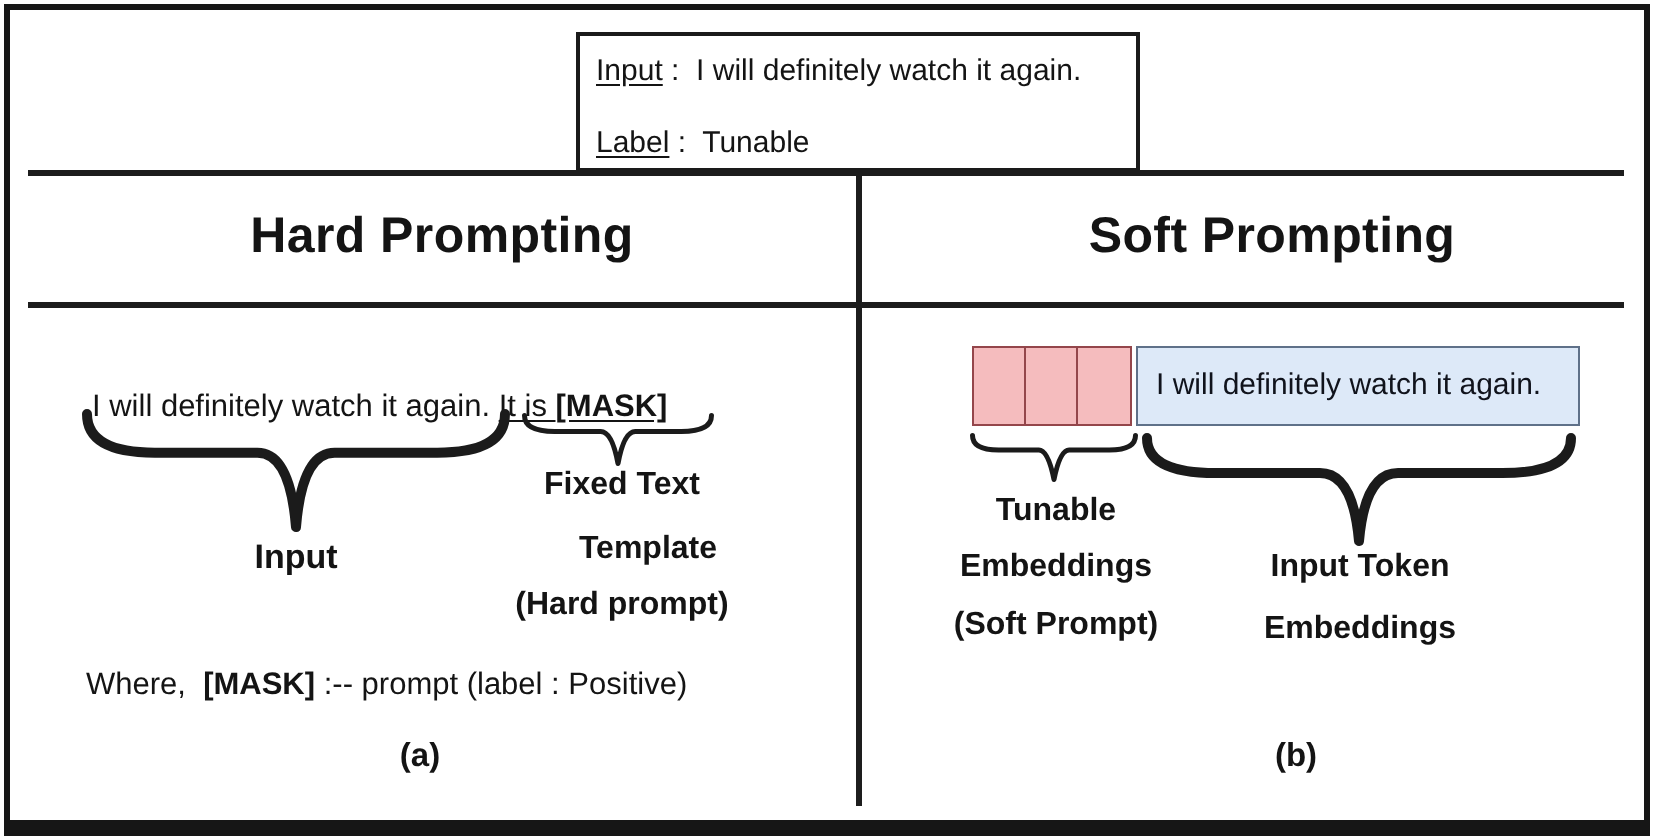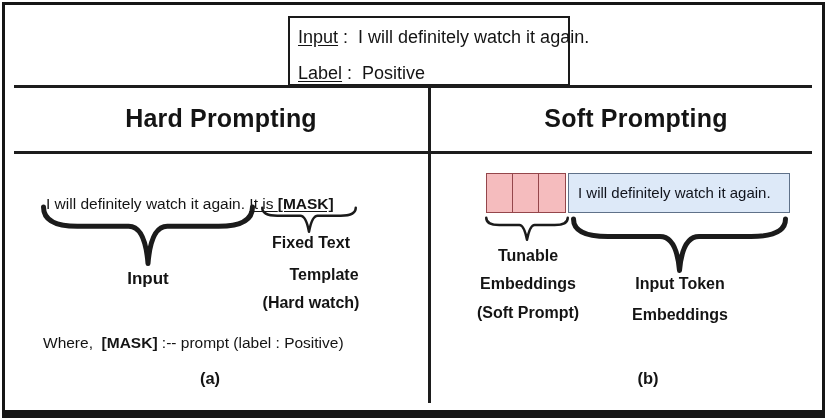--- a/index.html
+++ b/index.html
@@ -9,21 +9,21 @@
     overflow:hidden;
   }
   .frame{position:absolute;left:2px;top:2px;right:3px;bottom:1px;
     border:3px solid #161616;border-bottom-width:8px;pointer-events:none;}
   .abs{position:absolute;white-space:pre;}
   .ctr{text-align:center;}
   .hline{position:absolute;height:3px;background:#1d1d1d;}
   .vline{position:absolute;width:3px;background:#1d1d1d;}
   .header{font-size:25px;font-weight:700;letter-spacing:.2px;}
   .infobox{position:absolute;left:288px;top:16px;width:282px;height:70px;
-    border:2px solid #1a1a1a;box-sizing:border-box;background:#fff;font-size:18px;}
+    border:2px solid #1a1a1a;box-sizing:border-box;background:#fff;font-size:15px;}
   .infobox .row{position:absolute;left:8px;white-space:pre;}
   .u{text-decoration:underline;text-underline-offset:2px;}
   .b{font-weight:700;}
   .sent{font-size:15.5px;}
   .lbl{font-size:16px;font-weight:700;}
   .cap{font-size:16.5px;font-weight:700;}
   .cells{position:absolute;left:486px;top:173px;height:40px;display:flex;}
   .cell{width:27.5px;height:40px;box-sizing:border-box;border:1.5px solid #94464b;
     background:#f5bcbe;margin-left:-1.5px;}
   .cell:first-child{margin-left:0;}
@@ -34,21 +34,21 @@
 </style>
 </head>
 <body>
 
 <div class="canvas">
 
   <div class="frame"></div>
 
   <div class="infobox">
     <div class="row" style="top:9px;"><span class="u">Input</span><span> :  I will definitely watch it again.</span></div>
-    <div class="row" style="top:45px;"><span class="u">Label</span><span> :  Positive</span></div>
+    <div class="row" style="top:45px;"><span class="u">Label</span><span> :  Tunable</span></div>
   </div>
 
   <div class="hline" style="left:14px;top:85px;width:798px;"></div>
   <div class="hline" style="left:14px;top:151px;width:798px;"></div>
   <div class="vline" style="left:428px;top:85px;height:318px;"></div>
 
   <div class="abs header ctr" style="left:14px;top:104px;width:414px;">Hard Prompting</div>
   <div class="abs header ctr" style="left:430px;top:104px;width:412px;">Soft Prompting</div>
 
   <div class="abs sent" style="left:46px;top:195px;"><span>I will definitely watch it again. </span><span class="u"><span>It is </span><span class="b">[MASK]</span></span></div>
@@ -57,21 +57,21 @@
       <path d="M 2.5 3 Q 2.5 22.32 36.38 22.32 L 87.74 22.32 Q 104 22.32 107 59.5 Q 110 22.32 126.25999999999999 22.32 L 177.62 22.32 Q 211.5 22.32 211.5 3" fill="none" stroke="#1b1b1b" stroke-width="5" stroke-linecap="round" stroke-linejoin="round"></path>
     </svg>
   <svg class="brace" style="left:261px;top:206px;" width="96" height="27">
       <path d="M 1.25 1.75 Q 1.25 9.719999999999999 16.32 9.719999999999999 L 39.36 9.719999999999999 Q 45 9.719999999999999 48 25.75 Q 51 9.719999999999999 56.64 9.719999999999999 L 79.67999999999999 9.719999999999999 Q 94.75 9.719999999999999 94.75 1.75" fill="none" stroke="#1b1b1b" stroke-width="2.5" stroke-linecap="round" stroke-linejoin="round"></path>
     </svg>
 
   <div class="abs lbl ctr" style="left:78px;top:269px;width:140px;font-size:17px;">Input</div>
 
   <div class="abs lbl ctr" style="left:241px;top:234px;width:140px;">Fixed Text</div>
   <div class="abs lbl ctr" style="left:254px;top:266px;width:140px;">Template</div>
-  <div class="abs lbl ctr" style="left:241px;top:294px;width:140px;">(Hard watch)</div>
+  <div class="abs lbl ctr" style="left:241px;top:294px;width:140px;">(Hard prompt)</div>
 
   <div class="abs sent" style="left:43px;top:334px;"><span>Where,  </span><span class="b">[MASK]</span><span> :-- prompt (label : Positive)</span></div>
 
   <div class="abs cap ctr" style="left:160px;top:369px;width:100px;">(a)</div>
 
   <div class="cells">
     <div class="cell" style="background: rgb(245, 188, 190); border-color: rgb(148, 70, 75);"></div>
     <div class="cell" style="background: rgb(245, 188, 190); border-color: rgb(148, 70, 75);"></div>
     <div class="cell" style="background: rgb(245, 188, 190); border-color: rgb(148, 70, 75);"></div>
   </div>

